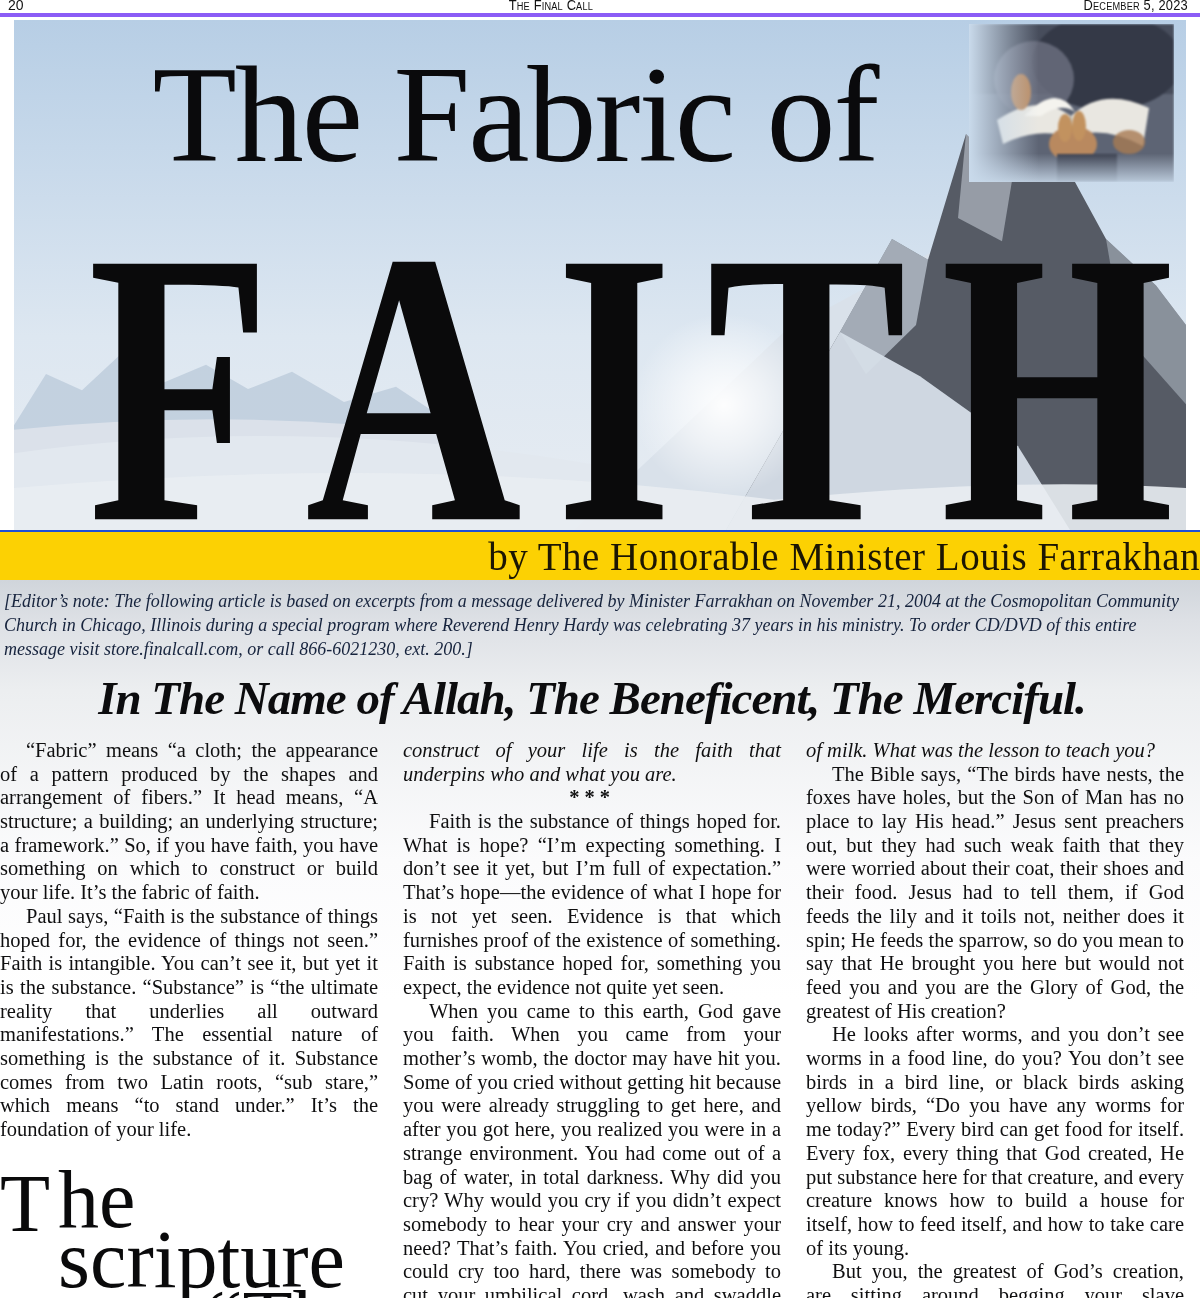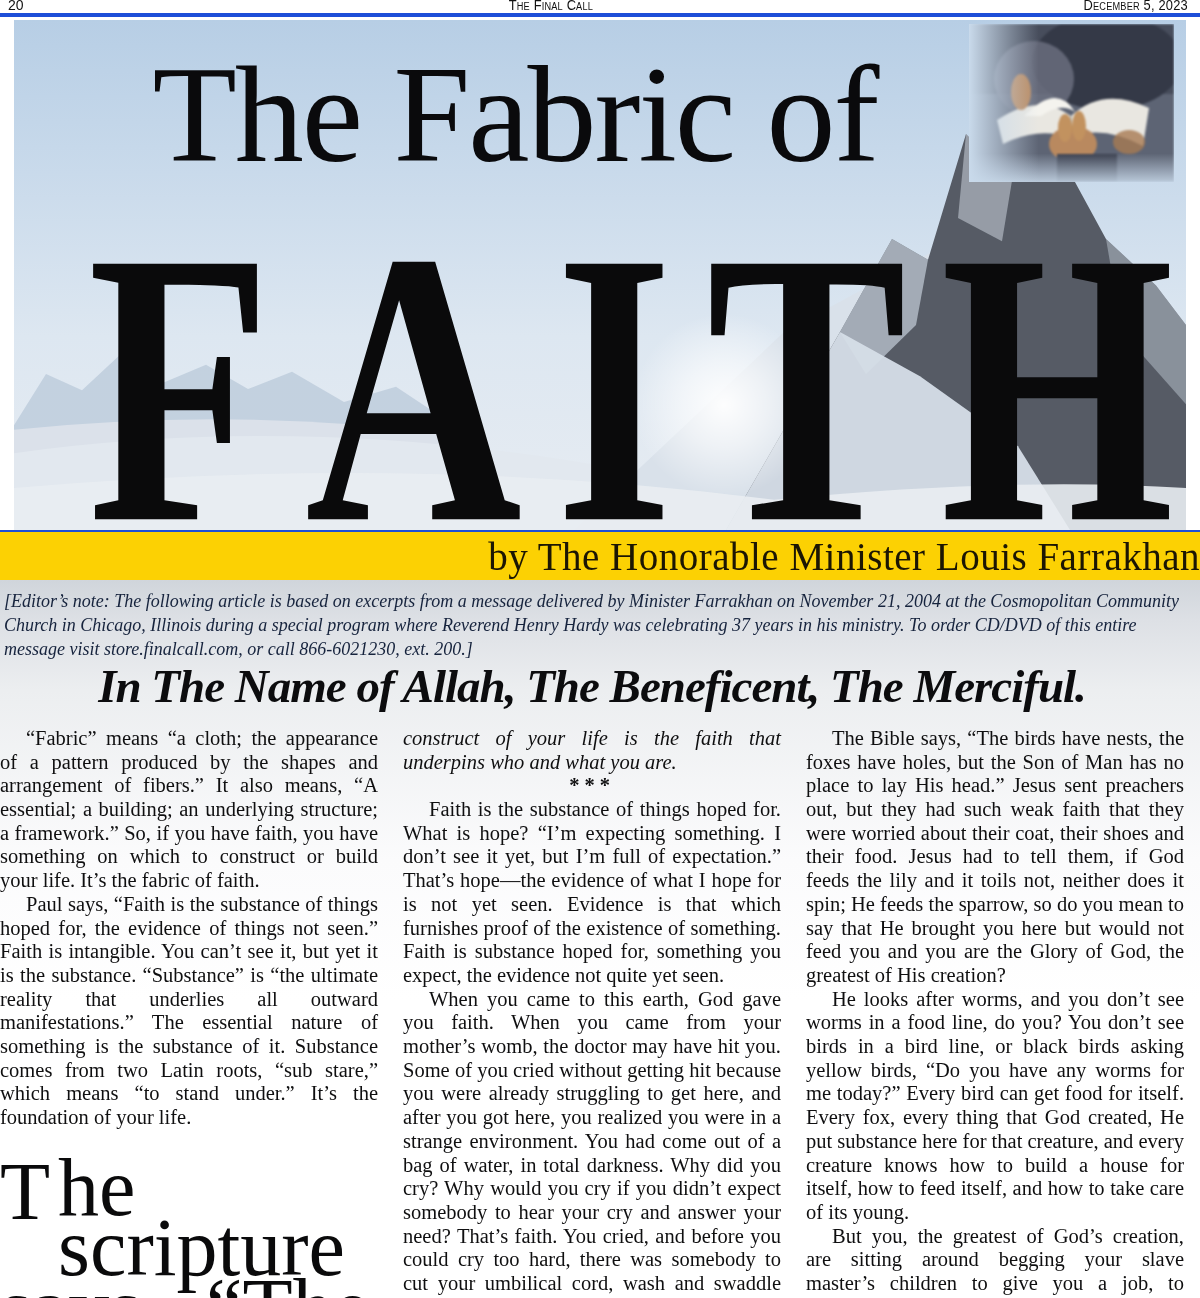--- a/index.html
+++ b/index.html
@@ -9,21 +9,21 @@
     background:#ffffff;
     font-family:"Liberation Serif", serif;
     color:#111;
     overflow:hidden;
   }
 
   
   .folio {
     display:flex; justify-content:space-between; align-items:flex-end;
     padding:1px 8px 1px 8px;
-    border-bottom:4px solid #1d4ed8;
+    border-bottom:4px solid #8b5cf6;
     font-family:"Liberation Sans", sans-serif;
     height:17px;
   }
   .folio .pageno { font-size:14px; line-height:13px; font-weight:400; }
   .folio .masthead, .folio .date {
     font-variant:small-caps;
     font-size:14px; line-height:13px;
     letter-spacing:0.2px;
     transform:scaleX(0.92);
   }
@@ -89,21 +89,21 @@
     font-style:italic;
     font-size:18px; line-height:1.32;
     color:#16233d;
     padding:2px 4px 0 4px;
   }
   .bismillah {
     text-align:center;
     font-weight:bold; font-style:italic;
     font-size:47px; line-height:1.1;
     color:#0c0c0e;
-    margin:0 0 14px 0;
+    margin:12px 0 14px 0;
     letter-spacing:-1px;
   }
   .cols { display:flex; gap:25px; }
   .column { flex:1 1 0; }
   .para {
     font-size:20.5px; line-height:23.7px;
     text-align:justify;
     color:#0f0f10;
   }
   .para.indent { text-indent:26px; }
@@ -181,29 +181,30 @@
 
 <div class="byline-banner">
   <span>by The Honorable Minister Louis Farrakhan</span>
 </div>
 
 <div class="lower">
   <p class="editors-note">[Editor’s note: The following article is based on excerpts from a message delivered by Minister Farrakhan on November 21, 2004 at the Cosmopolitan Community Church in Chicago, Illinois during a special program where Reverend Henry Hardy was celebrating 37 years in his ministry. To order CD/DVD of this entire message visit store.finalcall.com, or call 866-6021230, ext. 200.]</p>
   <h1 class="bismillah">In The Name of Allah, The Beneficent, The Merciful.</h1>
   <div class="cols">
       <div class="column">
-        <p class="para indent">“Fabric” means “a cloth; the appearance of a pattern produced by the shapes and arrangement of fibers.” It also means, “A essential; a building; an underlying structure; a framework.” So, if you have faith, you have something on which to construct or build your life. It’s the fabric of faith.</p>
+        <p class="para indent">“Fabric” means “a cloth; the appearance of a pattern produced by the shapes and arrangement of fibers.” It head means, “A structure; a building; an underlying structure; a framework.” So, if you have faith, you have something on which to construct or build your life. It’s the fabric of faith.</p>
         <p class="para indent">Paul says, “Faith is the substance of things hoped for, the evidence of things not seen.” Faith is intangible. You can’t see it, but yet it is the substance. “Substance” is “the ultimate reality that underlies all outward manifestations.” The essential nature of something is the substance of it. Substance comes from two Latin roots, “sub stare,” which means “to stand under.” It’s the foundation of your life.</p>
         <p class="para dropcap"><span class="dropcap">T</span>he scripture says, “The just live by faith.” Where do we get it? How do we get it? Do we get it in church? Do we get it in the mosque? Do we find it in the street? Where do you find faith? Faith is a gift from God that He gives to each and every human being. That faith that He gives is like the mustard seed, but it must be fed. Just like everything around us grows, if you feed faith, then it becomes the construct of your life. It stands under the words you speak, the life you live, the things you do, the vision that comes into your brain. The</p>
       </div>
       <div class="column">
         <p class="para flush">construct of your life is the faith that underpins who and what you are.</p>
         <p class="para separator">***</p>
         <p class="para indent">Faith is the substance of things hoped for. What is hope? “I’m expecting something. I don’t see it yet, but I’m full of expectation.” That’s hope—the evidence of what I hope for is not yet seen. Evidence is that which furnishes proof of the existence of something. Faith is substance hoped for, something you expect, the evidence not quite yet seen.</p>
         <p class="para indent">When you came to this earth, God gave you faith. When you came from your mother’s womb, the doctor may have hit you. Some of you cried without getting hit because you were already struggling to get here, and after you got here, you realized you were in a strange environment. You had come out of a bag of water, in total darkness. Why did you cry? Why would you cry if you didn’t expect somebody to hear your cry and answer your need? That’s faith. You cried, and before you could cry too hard, there was somebody to cut your umbilical cord, wash and swaddle you. Your cry was answered. Your faith was rewarded.</p>
       </div>
       <div class="column">
+        <p class="para flush">of milk. What was the lesson to teach you?</p>
         <p class="para indent">The Bible says, “The birds have nests, the foxes have holes, but the Son of Man has no place to lay His head.” Jesus sent preachers out, but they had such weak faith that they were worried about their coat, their shoes and their food. Jesus had to tell them, if God feeds the lily and it toils not, neither does it spin; He feeds the sparrow, so do you mean to say that He brought you here but would not feed you and you are the Glory of God, the greatest of His creation?</p>
         <p class="para indent">He looks after worms, and you don’t see worms in a food line, do you? You don’t see birds in a bird line, or black birds asking yellow birds, “Do you have any worms for me today?” Every bird can get food for itself. Every fox, every thing that God created, He put substance here for that creature, and every creature knows how to build a house for itself, how to feed itself, and how to take care of its young.</p>
         <p class="para indent">But you, the greatest of God’s creation, are sitting around begging your slave master’s children to give you a job, to educate you, and to free you. Some of you were so hopeless because Senator John Kerry lost the presidential election, saying, “Lord, have mercy. Lord, what is we gonna do?” You’re going to do just what you did the day before and it got you through the day into the next day.</p>
       </div>
     </div>
 </div>
 
 </body></html>

